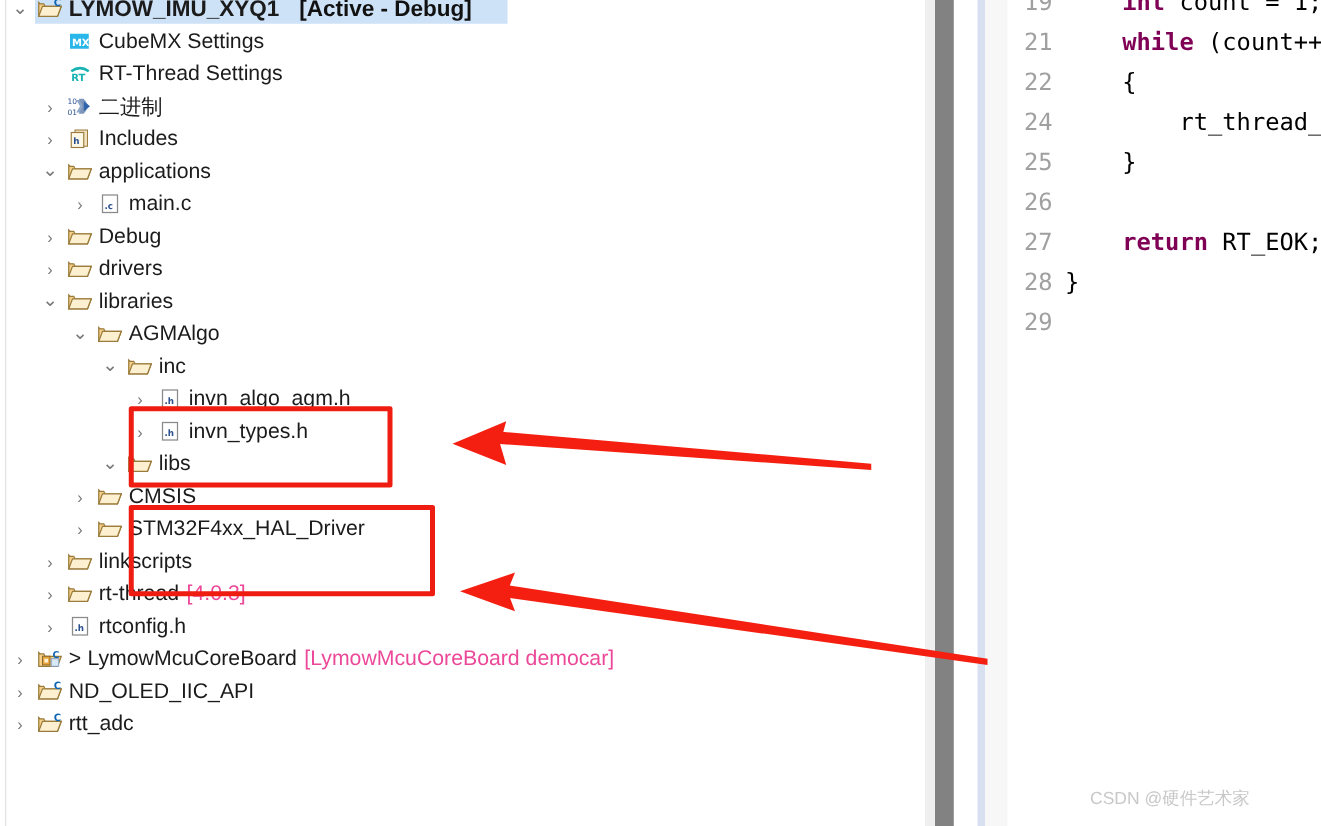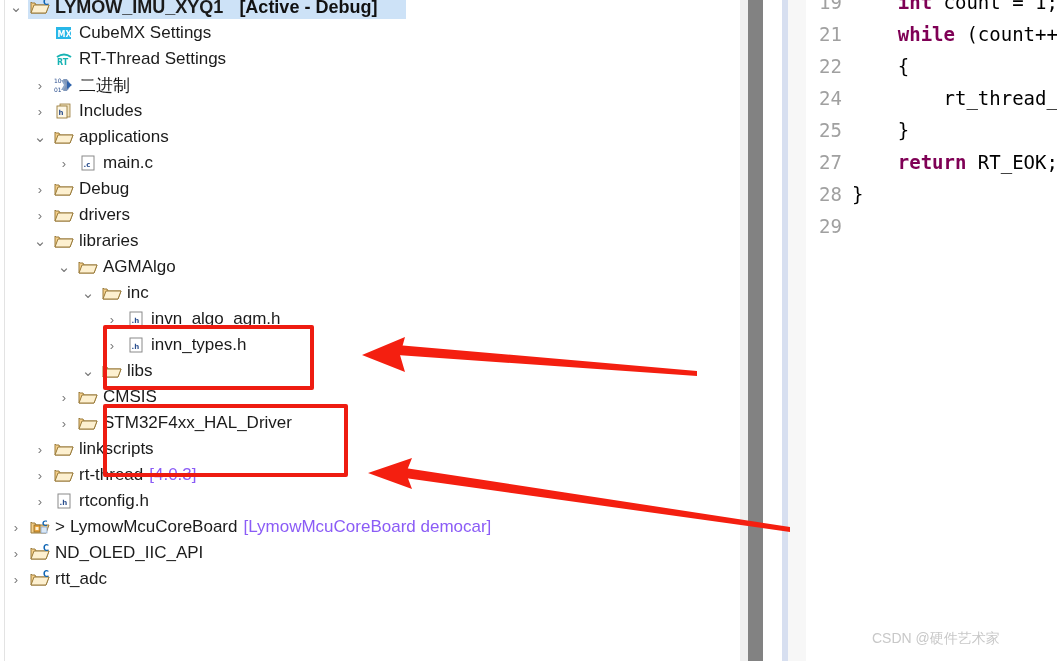--- a/index.html
+++ b/index.html
@@ -65,21 +65,21 @@
     margin-right: 5px;
     display: inline-flex;
     align-items: center;
     justify-content: center;
   }
   .icon svg { display: block; }
 
   .label { color: #1b1b1b; }
   .label.bold { font-weight: bold; font-size: 18px; }
   .suffix {
-    color: #8b5cf6;
+    color: #ec4899;
     margin-left: 6px;
   }
   .suffix.active {
     color: #111111;
     font-weight: bold;
     font-size: 18px;
     margin-left: 16px;
   }
   .chevmark { margin-right: 5px; color: #1b1b1b; }
 
@@ -522,20 +522,21 @@
   <div id="panel-edge"></div>
   <div id="panel-divider"></div>
 
   <div id="editor">
     <div id="code-lines">
         <div class="cline"><span class="gutter">19</span><span class="ctext"><span class="plain">    </span><span class="kw">int</span><span class="plain"> count = 1;</span></span></div>
         <div class="cline"><span class="gutter">21</span><span class="ctext"><span class="plain">    </span><span class="kw">while</span><span class="plain"> (count++</span></span></div>
         <div class="cline"><span class="gutter">22</span><span class="ctext"><span class="plain">    </span><span class="plain">{</span></span></div>
         <div class="cline"><span class="gutter">24</span><span class="ctext"><span class="plain">        </span><span class="plain">rt_thread_</span></span></div>
         <div class="cline"><span class="gutter">25</span><span class="ctext"><span class="plain">    </span><span class="plain">}</span></span></div>
+        <div class="cline"><span class="gutter">26</span><span class="ctext"></span></div>
         <div class="cline"><span class="gutter">27</span><span class="ctext"><span class="plain">    </span><span class="kw">return</span><span class="plain"> RT_EOK;</span></span></div>
         <div class="cline"><span class="gutter">28</span><span class="ctext"><span class="plain">}</span></span></div>
         <div class="cline"><span class="gutter">29</span><span class="ctext"></span></div>
       </div>
   </div>
 
   <div id="watermark">CSDN @硬件艺术家</div>
 
 </div>
 

